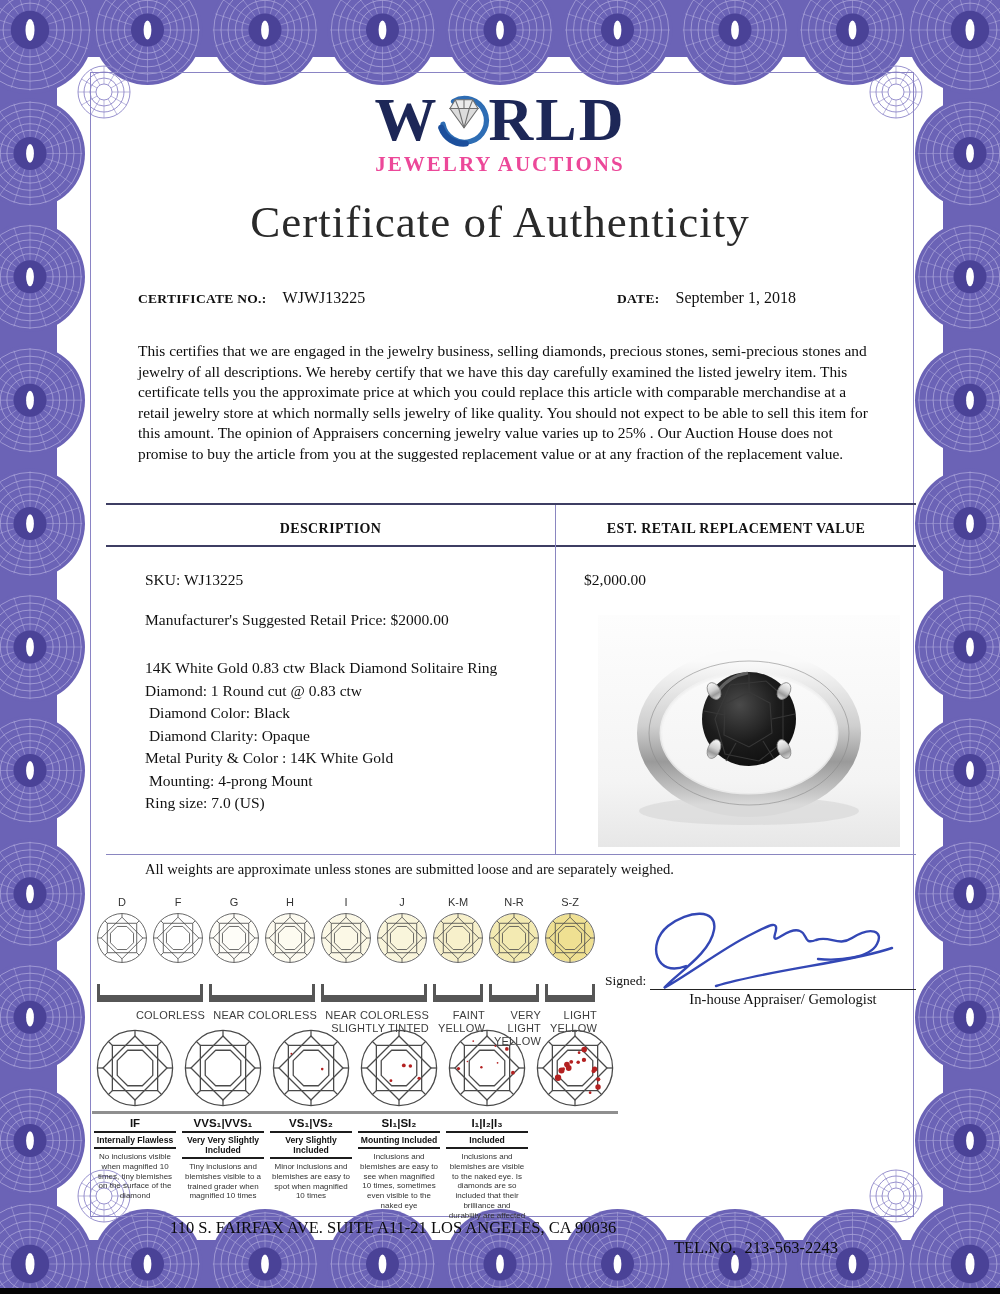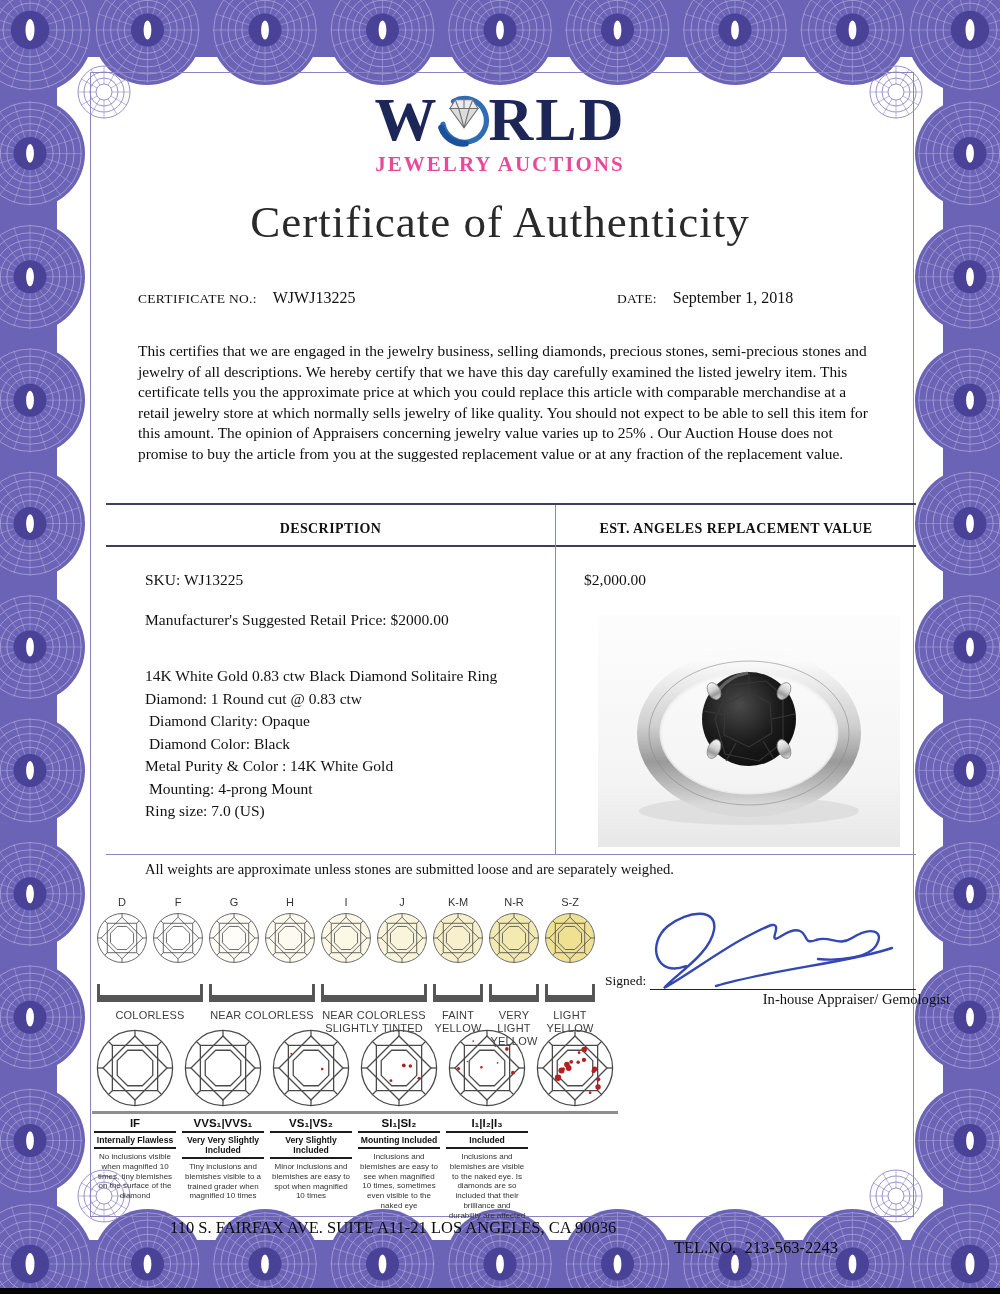--- a/index.html
+++ b/index.html
@@ -12,58 +12,58 @@
   .logo{position:absolute;left:0;top:88px;width:100%;text-align:center;}
   .logo-line{display:flex;align-items:center;justify-content:center;font-weight:700;
              font-size:62px;letter-spacing:2px;color:#1d2757;line-height:1;}
   .logo-line .oicon{width:56px;height:56px;margin:0 -3px;}
   .logo-sub{font-size:21px;font-weight:700;color:#ec4899;letter-spacing:2px;margin-top:2px;}
 
   .title{position:absolute;left:0;top:196px;width:100%;text-align:center;font-size:45px;color:#2a2a2a;letter-spacing:1px;}
 
   .meta-left{position:absolute;left:138px;top:289px;font-size:16px;}
   .meta-right{position:absolute;left:617px;top:289px;font-size:16px;}
-  .meta-label{font-weight:400;font-size:13.5px;letter-spacing:.3px;}
+  .meta-label{font-weight:700;font-size:13.5px;letter-spacing:.3px;}
   .meta-value{margin-left:12px;}
 
   .intro{position:absolute;left:138px;top:341px;width:736px;font-size:15.4px;line-height:20.6px;color:#0c0c0c;}
 
   
   .val-table{position:absolute;left:106px;top:503px;width:810px;height:349px;
              border-top:2px solid #3e3e63;border-bottom:1px solid #8a86c0;display:flex;}
   .col-desc{width:450px;border-right:1px solid #8a86c0;box-sizing:border-box;}
   .col-val{width:360px;position:relative;box-sizing:border-box;}
   .th{height:24px;padding-top:16px;text-align:center;font-weight:700;font-size:14px;letter-spacing:.4px;
       border-bottom:2px solid #3e3e63;}
   .desc-body{padding:24px 18px 0 39px;font-size:15.5px;}
   .sku-line{margin-bottom:22px;}
-  .msrp-line{margin-bottom:36px;}
+  .msrp-line{margin-bottom:28px;}
   .detail{line-height:22.5px;white-space:pre-wrap;}
   .value-body{padding:24px 0 0 28px;font-size:15.5px;}
   .ring-photo{position:absolute;left:42px;top:110px;width:302px;height:232px;}
 
   .weights-note{position:absolute;left:145px;top:861px;font-size:14.6px;}
 
   
   .color-chart{position:absolute;left:95px;top:896px;display:grid;grid-template-columns:repeat(9,54px);column-gap:2px;}
   .cc-cell{text-align:center;}
   .cc-letter{font-family:"Liberation Sans", "DejaVu Sans", sans-serif;font-size:11px;color:#333;margin-bottom:4px;}
   .cc-cell svg{width:52px;height:52px;display:block;margin:0 auto;}
   .cc-groups{position:absolute;left:95px;top:984px;display:grid;grid-template-columns:repeat(9,54px);column-gap:2px;}
-  .cc-group{text-align:center;}
+  .cc-group{text-align:right;}
   .cc-bracket{height:11px;border-bottom:7px solid #565656;border-left:3px solid #565656;border-right:3px solid #565656;margin:0 2px;}
   .cc-glabel{margin-top:7px;font-family:"Liberation Sans", "DejaVu Sans", sans-serif;font-size:11px;line-height:13px;
              color:#3d3d3d;letter-spacing:.2px;white-space:pre-line;}
   .span2{grid-column:span 2;} .span1{grid-column:span 1;}
 
   
   .signed-label{position:absolute;left:605px;top:973px;font-size:13.5px;}
   .sig-svg{position:absolute;left:628px;top:898px;width:290px;height:95px;}
   .sig-line{position:absolute;left:650px;top:989px;width:266px;border-top:1px solid #222;}
-  .sig-name{position:absolute;left:664px;top:991px;width:286px;text-align:right;font-size:14.6px;color:#111;}
+  .sig-name{position:absolute;left:640px;top:991px;width:286px;text-align:center;font-size:14.6px;color:#111;}
 
   
   .clarity-chart{position:absolute;left:92px;top:1028px;display:grid;grid-template-columns:repeat(6,86px);column-gap:2px;}
   .cl-cell{text-align:center;font-family:"Liberation Sans", "DejaVu Sans", sans-serif;}
   .cl-cell svg{width:80px;height:80px;display:block;margin:0 auto;}
   .cl-divider{grid-column:1/-1;height:3px;background:#8f8f8f;margin-top:3px;}
   .cl-code{font-weight:700;font-size:11.5px;color:#111;padding:3px 0 2px;border-bottom:2px solid #1c1c1c;margin:0 2px;}
   .cl-name{font-weight:700;font-size:8.6px;color:#111;padding:2px 0;border-bottom:2px solid #1c1c1c;margin:0 2px;}
   .cl-desc{font-size:8px;line-height:9.8px;color:#333;padding:3px 3px 0;}
 
@@ -1526,30 +1526,30 @@
 
   <div class="val-table">
     <div class="col-desc">
       <div class="th">DESCRIPTION</div>
       <div class="desc-body">
         <div class="sku-line">SKU: WJ13225</div>
         <div class="msrp-line">Manufacturer's Suggested Retail Price: $2000.00</div>
         <div>
           <div class="detail">14K White Gold 0.83 ctw Black Diamond Solitaire Ring</div>
           <div class="detail">Diamond: 1 Round cut @ 0.83 ctw</div>
+          <div class="detail"> Diamond Color: Black</div>
           <div class="detail"> Diamond Clarity: Opaque</div>
-          <div class="detail"> Diamond Color: Black</div>
           <div class="detail">Metal Purity &amp; Color : 14K White Gold</div>
           <div class="detail"> Mounting: 4-prong Mount</div>
           <div class="detail">Ring size: 7.0 (US)</div>
         </div>
       </div>
     </div>
     <div class="col-val">
-      <div class="th">EST. ANGELES REPLACEMENT VALUE</div>
+      <div class="th">EST. RETAIL REPLACEMENT VALUE</div>
       <div class="value-body">$2,000.00</div>
       <svg class="ring-photo" viewBox="0 0 302 232">
         <defs>
           <linearGradient id="bgg" x1="0" y1="0" x2="0" y2="1">
             <stop offset="0" stop-color="#fdfdfd"></stop>
               <stop offset="0.72" stop-color="#f4f4f4"></stop>
               <stop offset="1" stop-color="#e7e7e7"></stop>
           </linearGradient>
           <linearGradient id="silver" x1="0" y1="0" x2="0" y2="1">
             <stop offset="0" stop-color="#fafafa"></stop>

